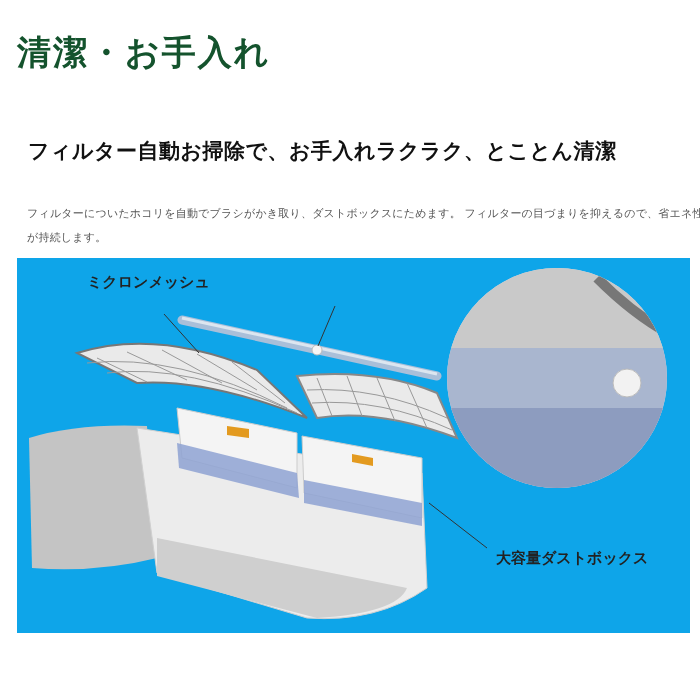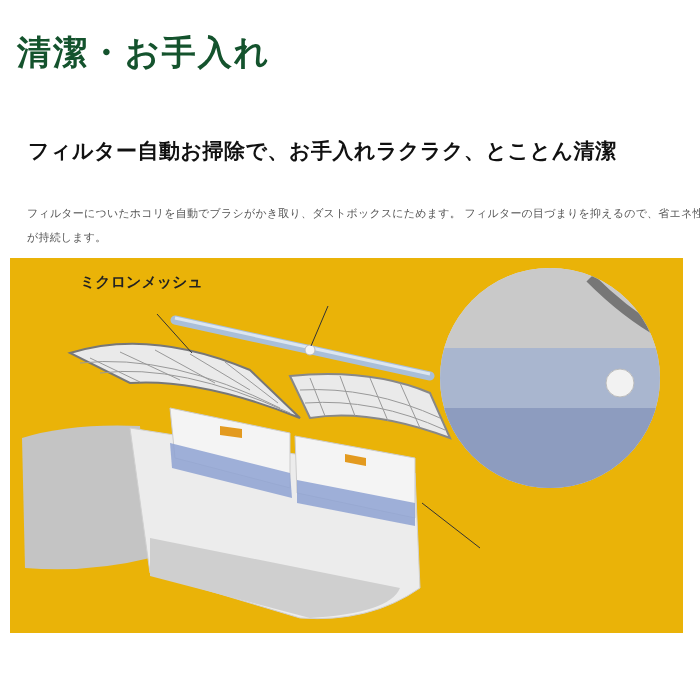--- a/index.html
+++ b/index.html
@@ -4,21 +4,21 @@
 <style>
   html, body { margin:0; padding:0; background:#ffffff; }
   body { width:700px; height:700px; position:relative; overflow:hidden;
          font-family:"DejaVu Sans", sans-serif; color:#111; }
   .section-title { position:absolute; left:17px; top:30px; font-size:34px; font-weight:bold;
                    letter-spacing:2px; color:#14532d; margin:0; white-space:nowrap; }
   .headline { position:absolute; left:20px; top:129px; font-size:21px; font-weight:bold;
               letter-spacing:0.5px; color:#111; margin:8px; white-space:nowrap; }
   .body-text { position:absolute; left:15px; top:190px; width:680px; font-size:11px;
                line-height:24px; color:#555; margin:12px; letter-spacing:0.2px; }
-  .figure { position:absolute; left:10px; top:258px; width:673px; height:375px; background:#eab308; overflow:hidden; }
+  .figure { position:absolute; left:17px; top:258px; width:673px; height:375px; background:#0ea5e9; overflow:hidden; }
   .label { position:absolute; font-size:15px; font-weight:bold; color:#222; text-align:center; line-height:20px; white-space:nowrap; }
   svg { position:absolute; left:0; top:0; }
 </style>
 </head>
 <body>
 
 <h1 class="section-title">清潔・お手入れ</h1>
 
 <h2 class="headline">フィルター自動お掃除で、お手入れラクラク、とことん清潔</h2>
 
@@ -81,13 +81,14 @@
     </g>
 
     <line x1="147" y1="56" x2="182" y2="95" stroke="#333" stroke-width="1"></line>
     <line x1="318" y1="48" x2="301" y2="88" stroke="#333" stroke-width="1"></line>
     <line x1="412" y1="245" x2="470" y2="290" stroke="#333" stroke-width="1"></line>
   </svg>
 
   <div class="label" style="left:70px; top:14px;">
     <div>ミクロンメッシュ</div>
   </div>
+  <div class="label" style="left:479px; top:290px;">大容量ダストボックス</div>
 </div>
 
 </body></html>

